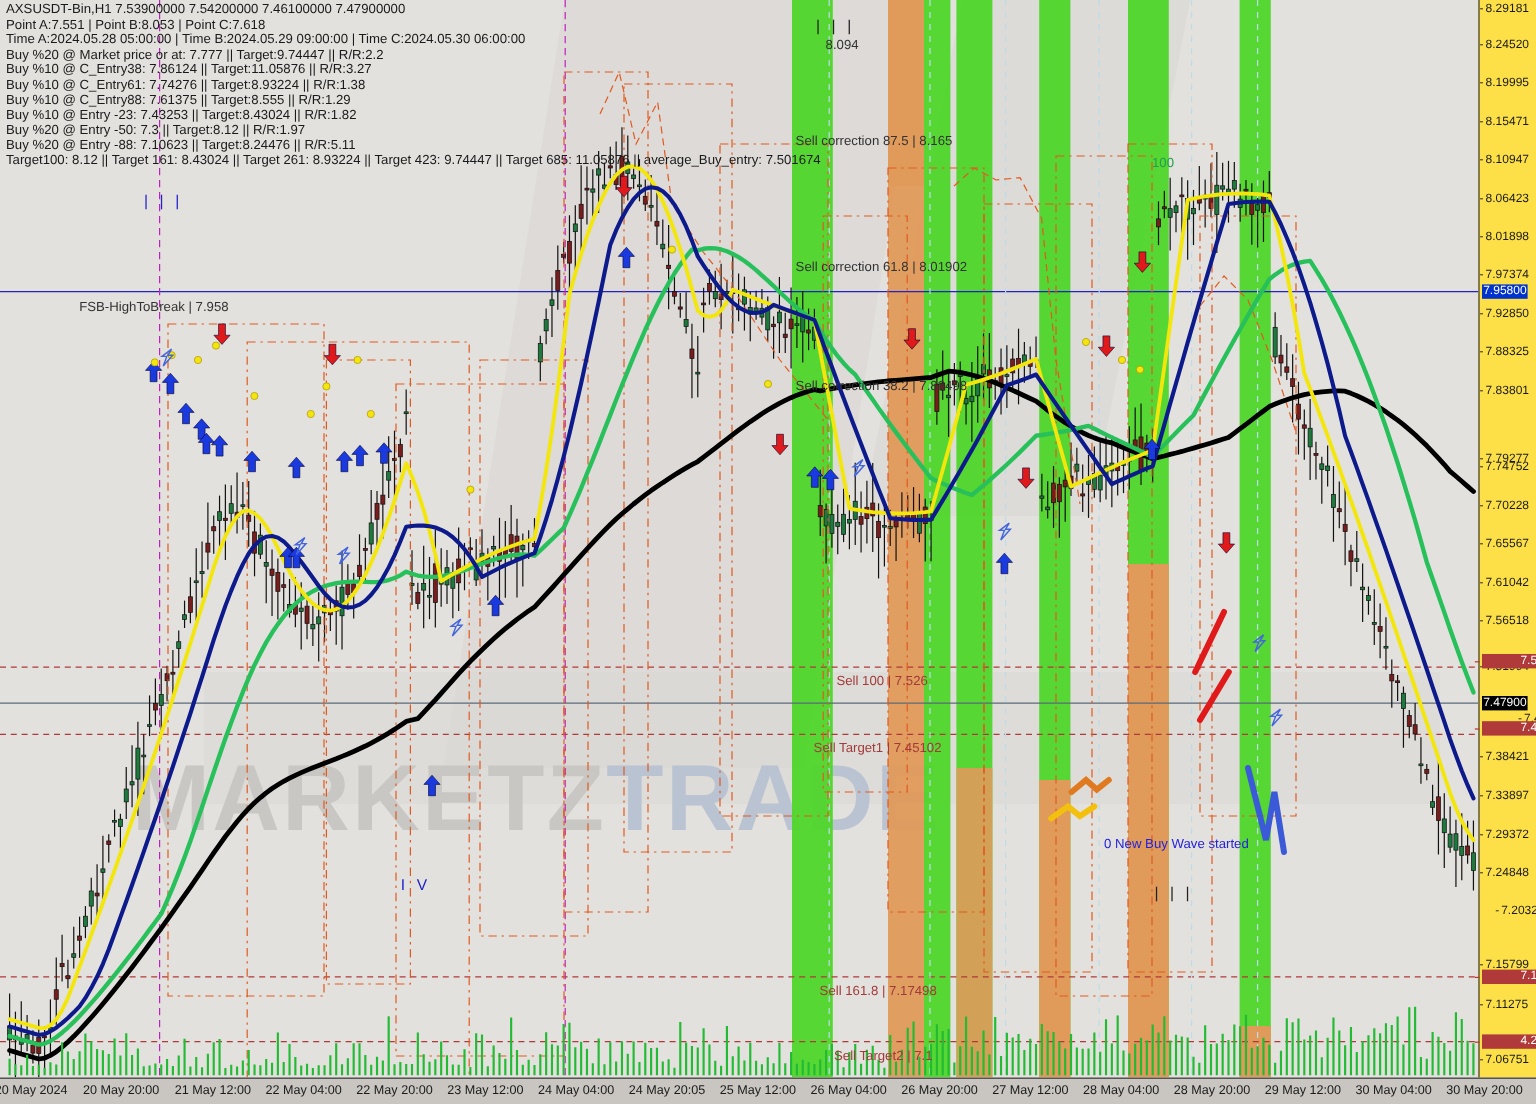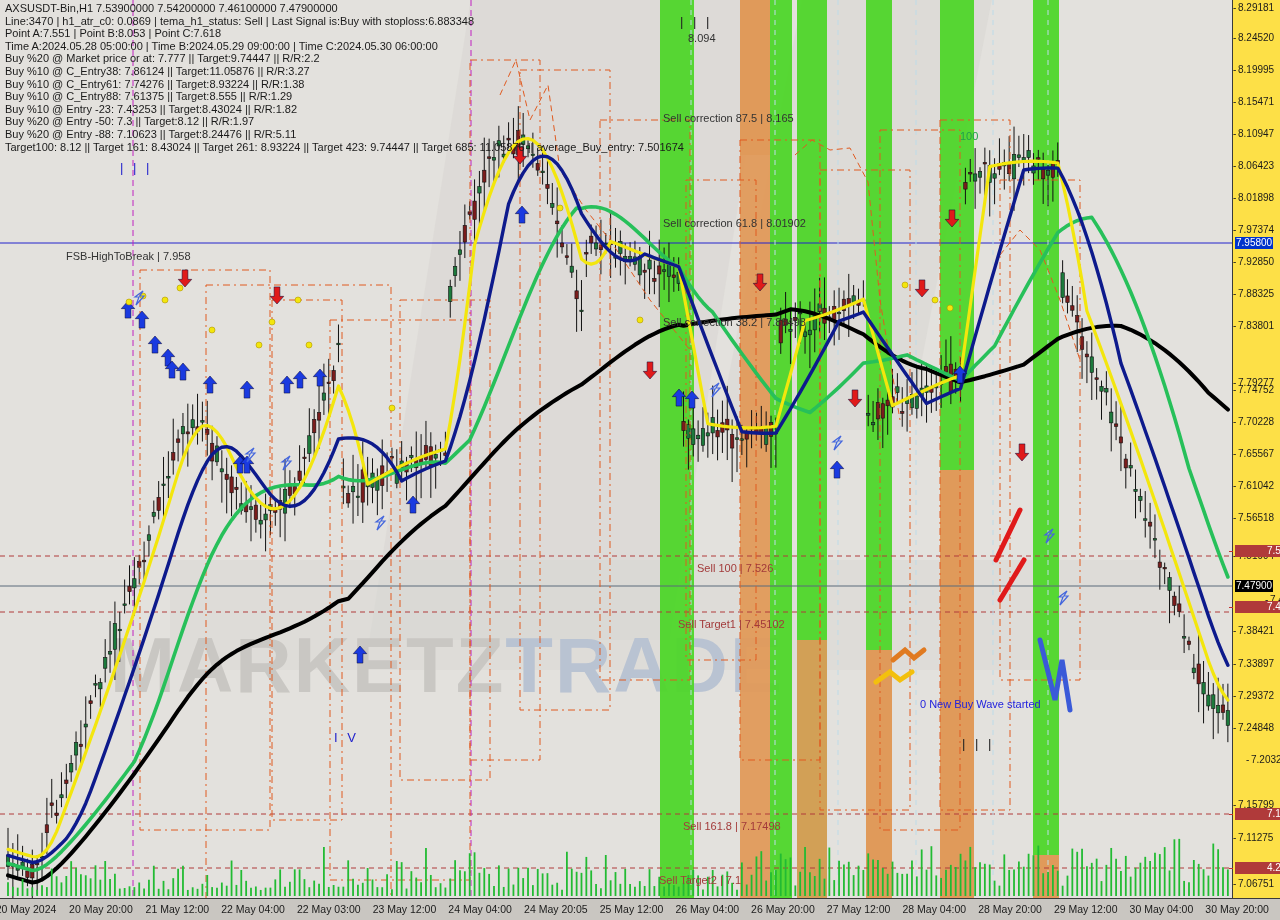--- a/index.html
+++ b/index.html
@@ -1035,34 +1035,33 @@
 
     <div id="anno-layer">
         <div class="anno dark" style="left: 688px; top: 16px;">8.094</div>
         <div class="anno dark" style="left: 663px; top: 96px;">Sell correction 87.5 | 8.165</div>
         <div class="anno dark" style="left: 663px; top: 201px;">Sell correction 61.8 | 8.01902</div>
         <div class="anno dark" style="left: 663px; top: 300px;">Sell correction 38.2 | 7.88498</div>
         <div class="anno dark" style="left: 66px; top: 234px;">FSB-HighToBreak | 7.958</div>
         <div class="anno maroon" style="left: 697px; top: 562px;">Sell 100 | 7.526</div>
         <div class="anno maroon" style="left: 678px; top: 618px;">Sell Target1 | 7.45102</div>
         <div class="anno maroon" style="left: 683px; top: 820px;">Sell 161.8 | 7.17498</div>
-        <div class="anno maroon" style="left: 659px; top: 874px;">Sell Target2 | 7.1</div>
+        <div class="anno maroon" style="left: 695px; top: 874px;">Sell Target2 | 7.1</div>
         <div class="anno blue" style="left: 920px; top: 698px;">0 New Buy Wave started</div>
         <div class="anno green" style="left: 960px; top: 130px;">100</div>
       </div>
     <div id="tick-layer">
         <div class="tickmark " style="left: 120px; top: 160px;">| | |</div>
         <div class="tickmark " style="left: 334px; top: 730px;">I V</div>
         <div class="tickmark blk" style="left: 680px; top: 14px;">| | |</div>
         <div class="tickmark blk" style="left: 962px; top: 736px;">| | |</div>
       </div>
 
     <div id="hdr">
         <div>AXSUSDT-Bin,H1  7.53900000 7.54200000 7.46100000 7.47900000</div>
-        <div>Line:3470 |  h1_atr_c0: 0.0869  |  tema_h1_status: Sell  |  Last Signal is:Buy with stoploss:6.883348</div>
         <div>Point A:7.551  |  Point B:8.053  |  Point C:7.618</div>
         <div>Time A:2024.05.28 05:00:00  |  Time B:2024.05.29 09:00:00  |  Time C:2024.05.30 06:00:00</div>
         <div>Buy %20 @ Market price or at: 7.777  ||  Target:9.74447  ||  R/R:2.2</div>
         <div>Buy %10 @ C_Entry38: 7.86124  ||  Target:11.05876  ||  R/R:3.27</div>
         <div>Buy %10 @ C_Entry61: 7.74276  ||  Target:8.93224  ||  R/R:1.38</div>
         <div>Buy %10 @ C_Entry88: 7.61375  ||  Target:8.555  ||  R/R:1.29</div>
         <div>Buy %10 @ Entry -23: 7.43253  ||  Target:8.43024  ||  R/R:1.82</div>
         <div>Buy %20 @ Entry -50: 7.3  ||  Target:8.12  ||  R/R:1.97</div>
         <div>Buy %20 @ Entry -88: 7.10623  ||  Target:8.24476  ||  R/R:5.11</div>
         <div>Target100: 8.12  ||  Target 161: 8.43024  ||  Target 261: 8.93224  ||  Target 423: 9.74447  ||  Target 685: 11.05876  ||  average_Buy_entry: 7.501674</div>
@@ -1107,21 +1106,21 @@
       <div class="pdash" style="top: 814px;"></div>
       <div class="plabel red" style="top: 862px;">4.23320</div>
       <div class="pdash" style="top: 868px;"></div>
     </div>
 
   <div id="time-axis">
       <div class="ttick" style="left: 25.9964px;">20 May 2024</div>
       <div class="ttick" style="left: 100.927px;">20 May 20:00</div>
       <div class="ttick" style="left: 177.387px;">21 May 12:00</div>
       <div class="ttick" style="left: 253.083px;">22 May 04:00</div>
-      <div class="ttick" style="left: 328.778px;">22 May 03:00</div>
+      <div class="ttick" style="left: 328.778px;">22 May 20:00</div>
       <div class="ttick" style="left: 404.473px;">23 May 12:00</div>
       <div class="ttick" style="left: 480.169px;">24 May 04:00</div>
       <div class="ttick" style="left: 555.864px;">24 May 20:05</div>
       <div class="ttick" style="left: 631.56px;">25 May 12:00</div>
       <div class="ttick" style="left: 707.255px;">26 May 04:00</div>
       <div class="ttick" style="left: 782.95px;">26 May 20:00</div>
       <div class="ttick" style="left: 858.646px;">27 May 12:00</div>
       <div class="ttick" style="left: 934.341px;">28 May 04:00</div>
       <div class="ttick" style="left: 1010.04px;">28 May 20:00</div>
       <div class="ttick" style="left: 1085.73px;">29 May 12:00</div>

